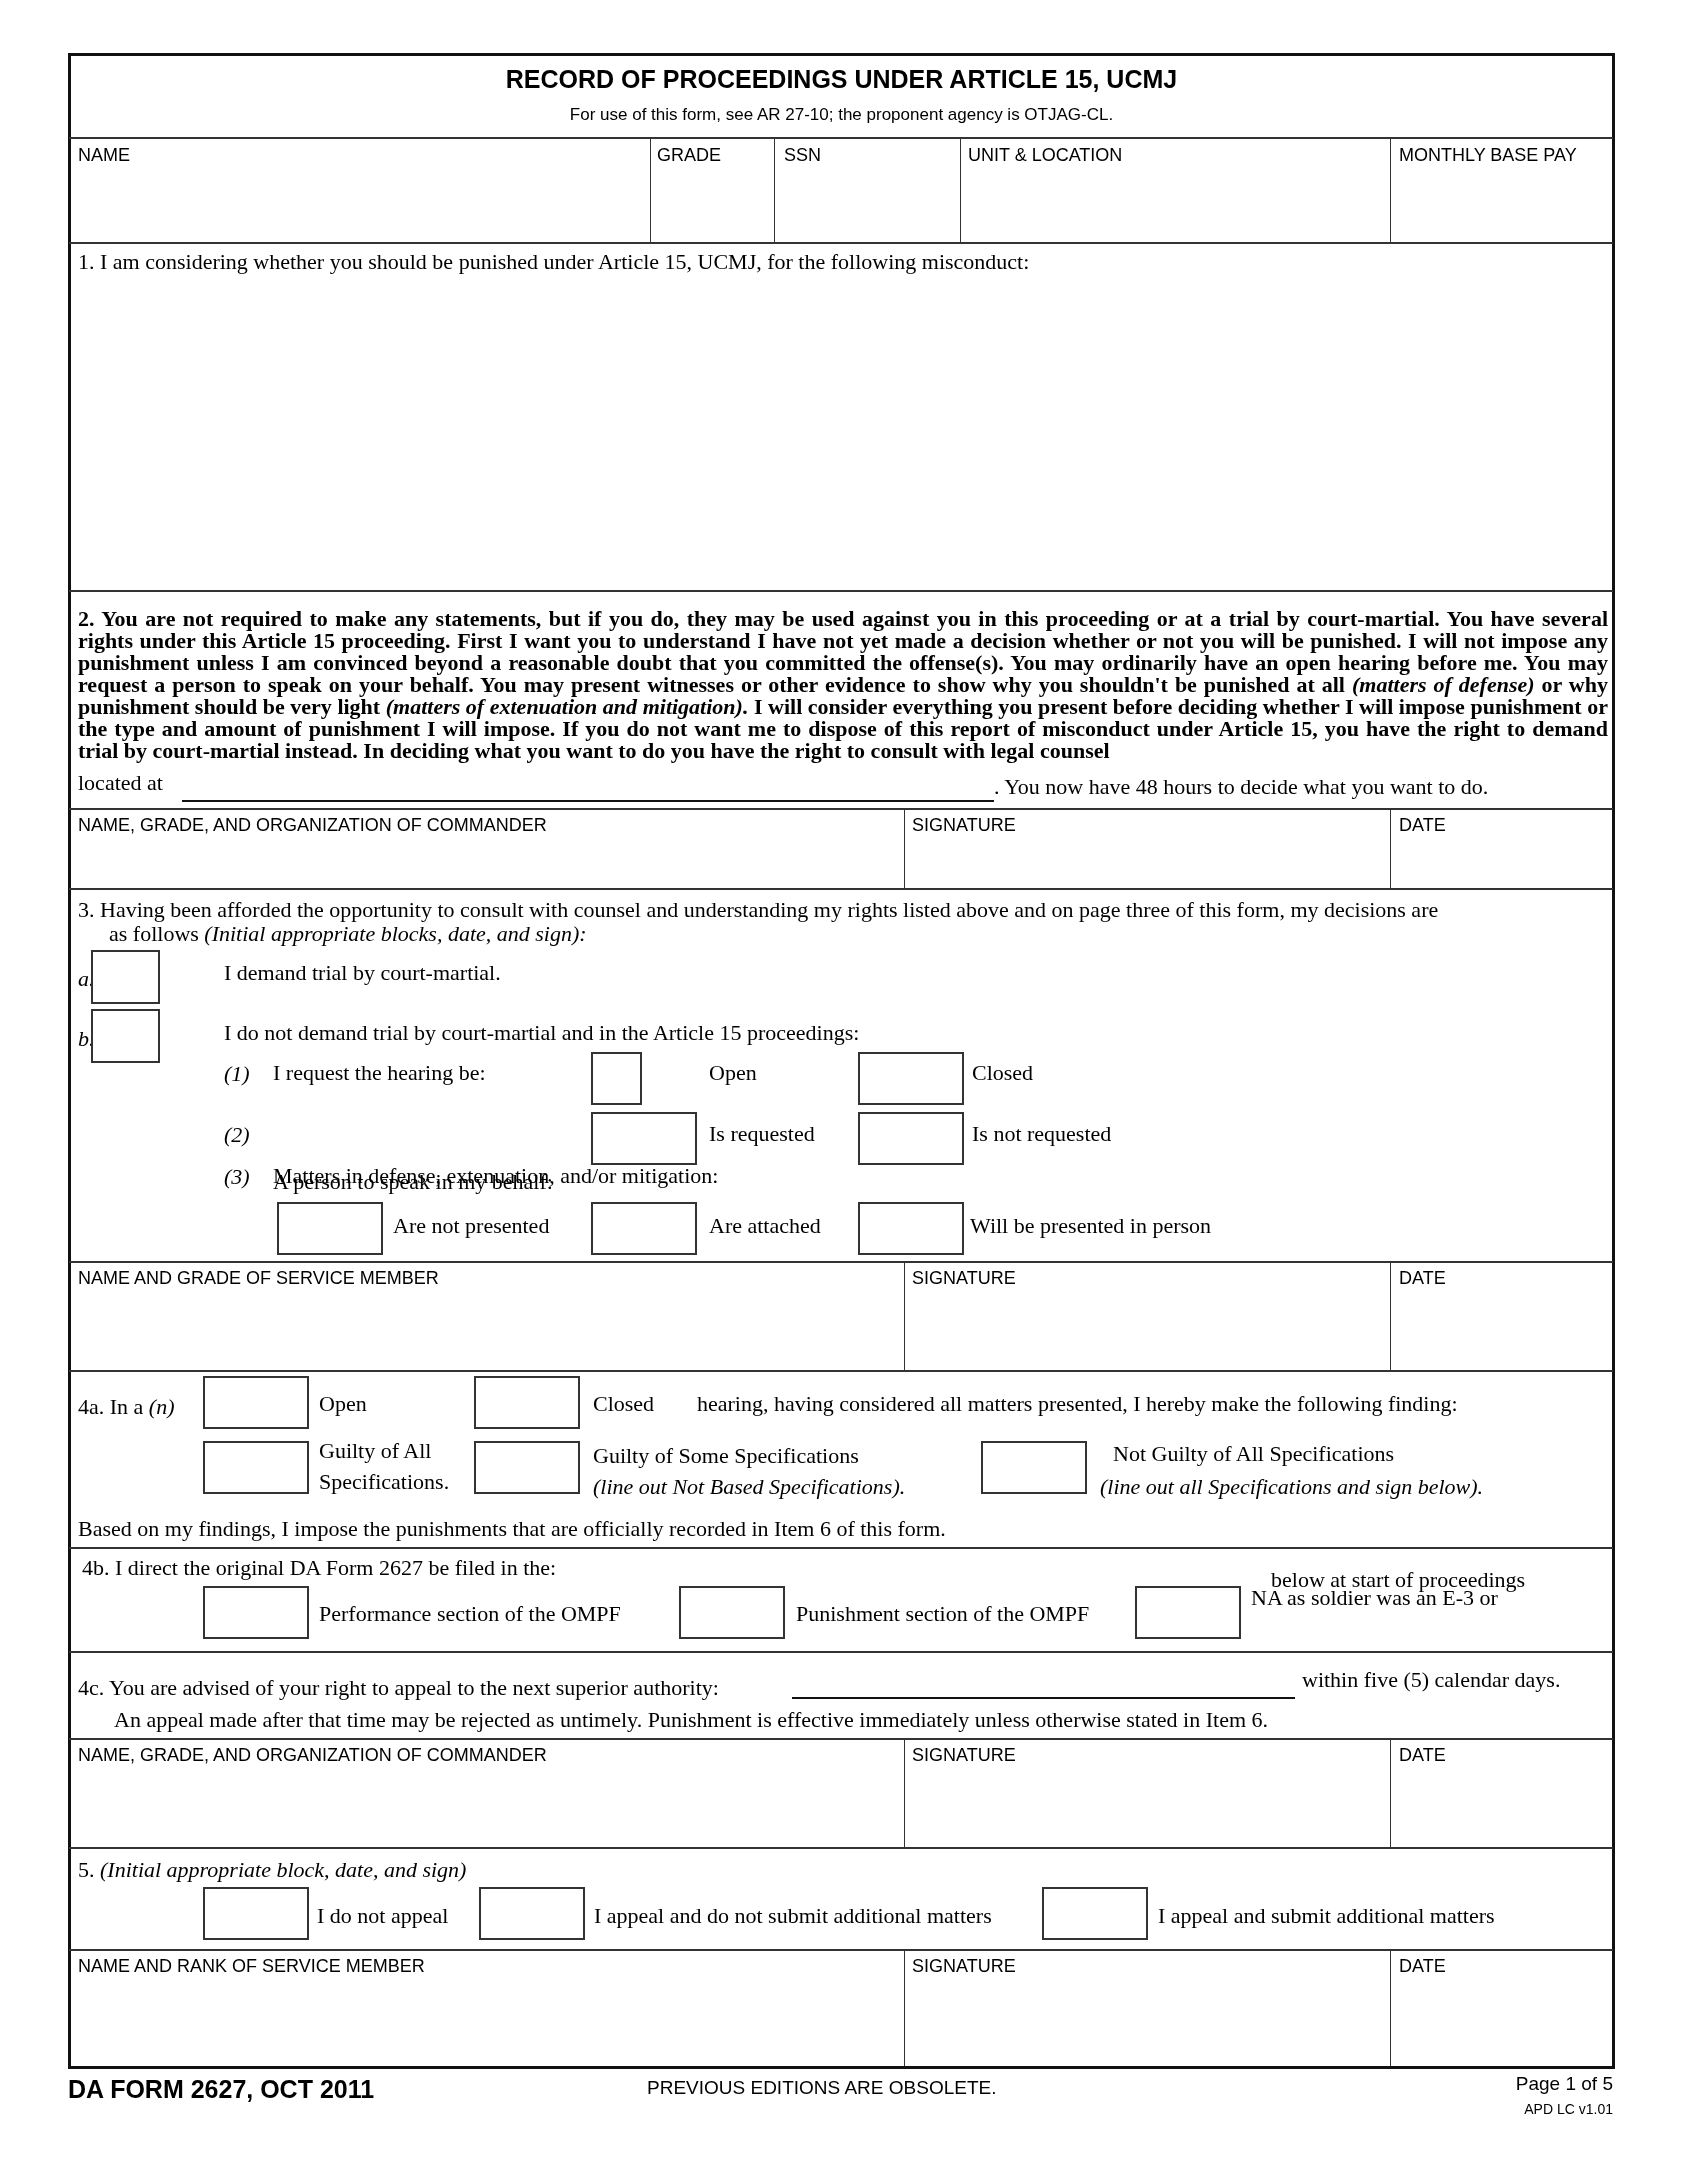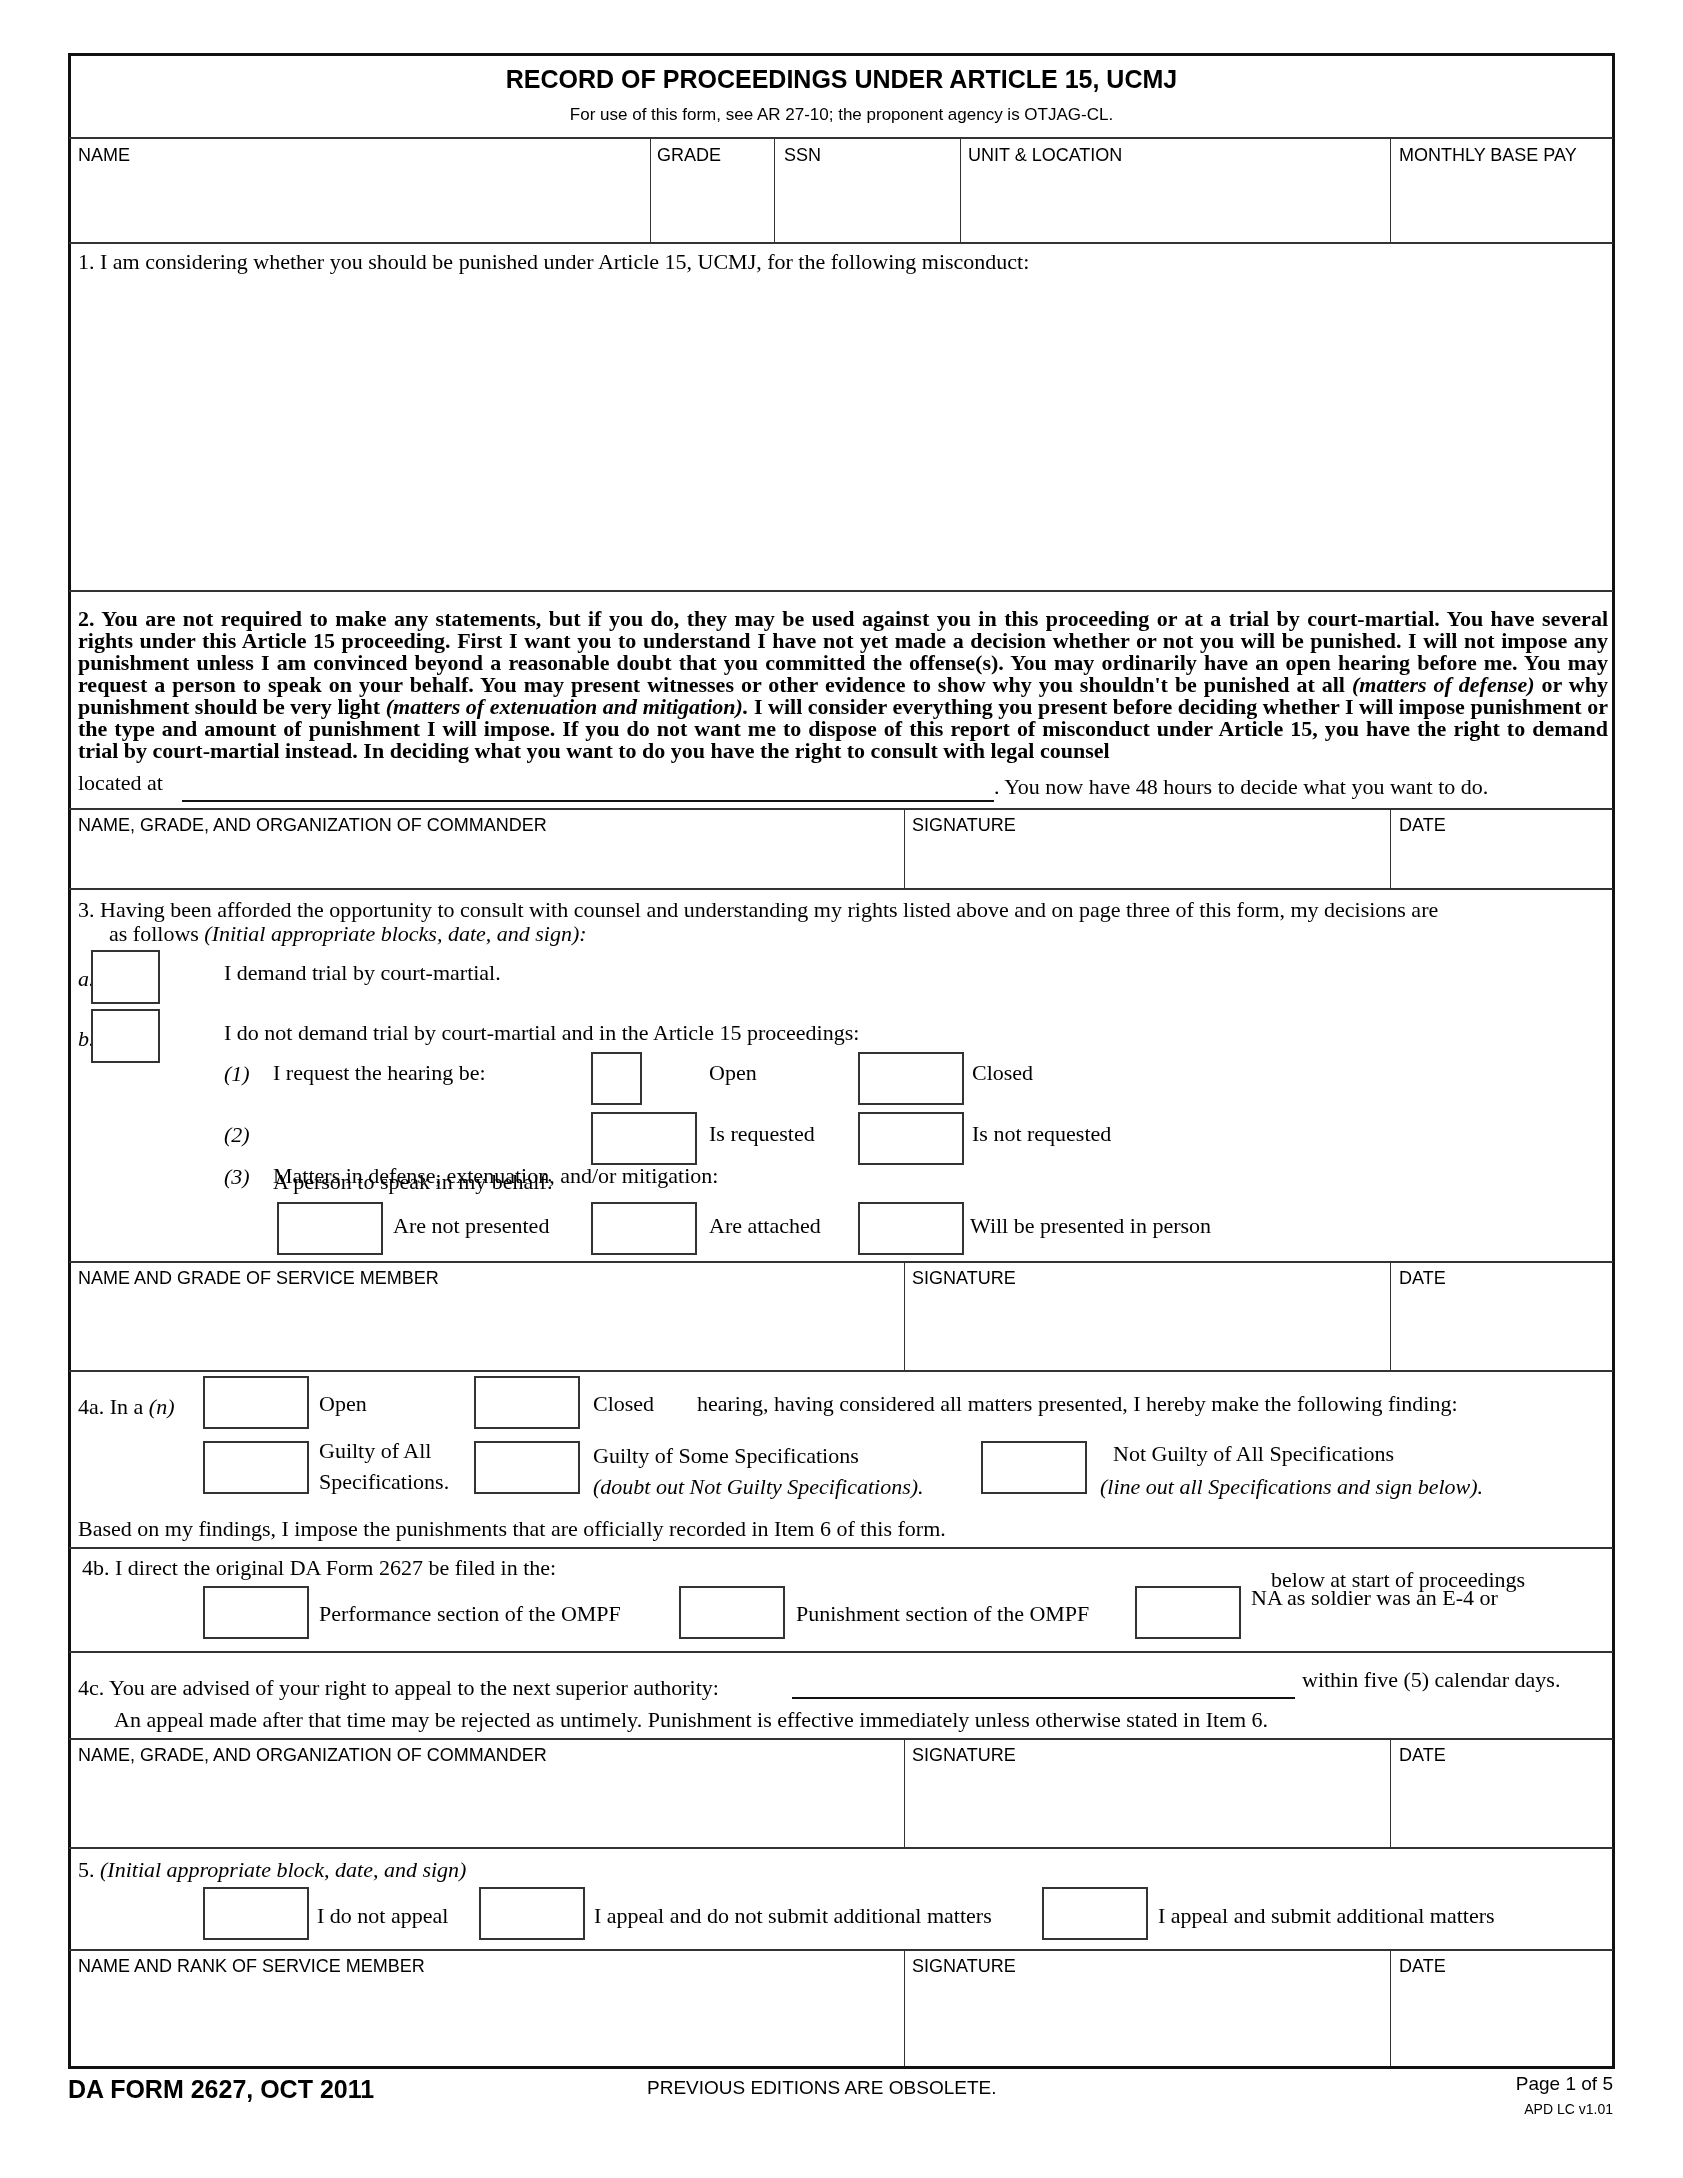--- a/index.html
+++ b/index.html
@@ -116,34 +116,34 @@
 <div class="txt" style="left:319px;top:1391px;">Open</div>
 <div class="box" style="left:474px;top:1376px;width:106px;height:53px;"></div>
 <div class="txt" style="left:593px;top:1391px;">Closed</div>
 <div class="txt" style="left:697px;top:1391px;">hearing, having considered all matters presented, I hereby make the following finding:</div>
 
 <div class="box" style="left:203px;top:1441px;width:106px;height:53px;"></div>
 <div class="txt" style="left:319px;top:1438px;">Guilty of All</div>
 <div class="txt" style="left:319px;top:1469px;">Specifications.</div>
 <div class="box" style="left:474px;top:1441px;width:106px;height:53px;"></div>
 <div class="txt" style="left:593px;top:1443px;">Guilty of Some Specifications</div>
-<div class="txt it" style="left:593px;top:1474px;">(doubt out Not Guilty Specifications).</div>
+<div class="txt it" style="left:593px;top:1474px;">(line out Not Based Specifications).</div>
 <div class="box" style="left:981px;top:1441px;width:106px;height:53px;"></div>
 <div class="txt" style="left:1100px;top:1441px;margin-left:13px;">Not Guilty of All Specifications</div>
 <div class="txt it" style="left:1100px;top:1474px;">(line out all Specifications and sign below).</div>
 <div class="txt" style="left:78px;top:1516px;">Based on my findings, I impose the punishments that are officially recorded in Item 6 of this form.</div>
 <div class="hline" style="left:69px;width:1544px;top:1547px;"></div>
 
 <div class="txt" style="left:82px;top:1555px;">4b.  I direct the original DA Form 2627 be filed in the:</div>
 <div class="box" style="left:203px;top:1586px;width:106px;height:53px;"></div>
 <div class="txt" style="left:319px;top:1601px;">Performance section of the OMPF</div>
 <div class="box" style="left:679px;top:1586px;width:106px;height:53px;"></div>
 <div class="txt" style="left:796px;top:1601px;">Punishment section of the OMPF</div>
 <div class="box" style="left:1135px;top:1586px;width:106px;height:53px;"></div>
-<div class="txt" style="left:1251px;top:1585px;">NA as soldier was an E-4 or</div>
+<div class="txt" style="left:1251px;top:1585px;">NA as soldier was an E-3 or</div>
 <div class="txt" style="left:1251px;top:1567px;margin-left:20px;">below at start of proceedings</div>
 <div class="hline" style="left:69px;width:1544px;top:1651px;"></div>
 
 <div class="txt" style="left:78px;top:1675px;">4c. You are advised of your right to appeal to the next superior authority:</div>
 <div class="uline field txt" style="left:792px;top:1677px;width:503px;height:20px;"></div>
 <div class="txt" style="left:1302px;top:1667px;">within five (5) calendar days.</div>
 <div class="txt" style="left:114px;top:1707px;">An appeal made after that time may be rejected as untimely.  Punishment is effective immediately unless otherwise stated in Item 6.</div>
 <div class="hline" style="left:69px;width:1544px;top:1738px;"></div>
 <div class="lbl" style="left:78px;top:1745px;">NAME, GRADE, AND ORGANIZATION OF COMMANDER</div>
 <div class="lbl" style="left:912px;top:1745px;">SIGNATURE</div>

